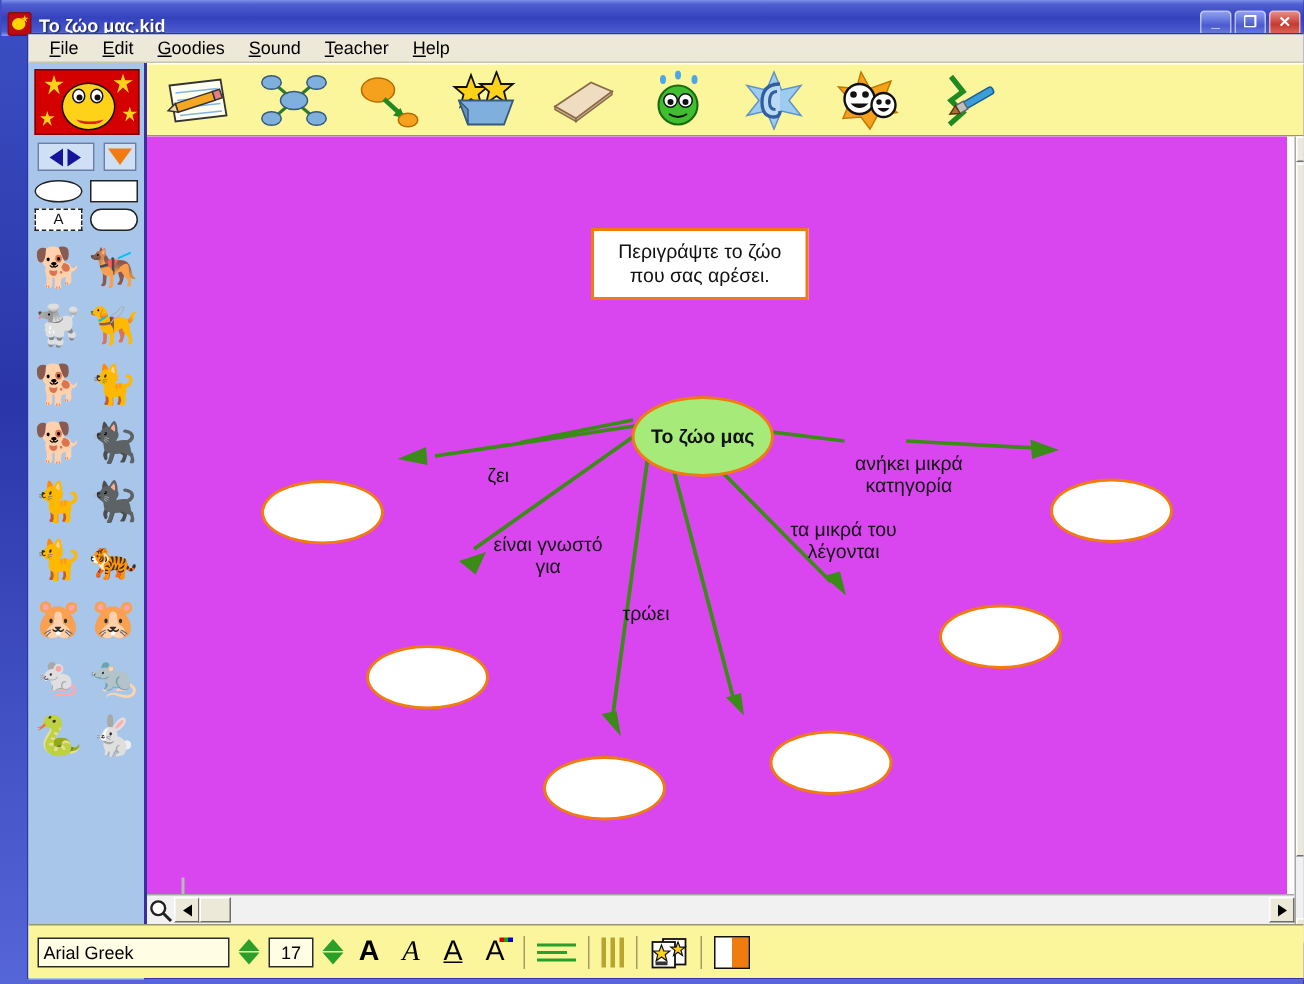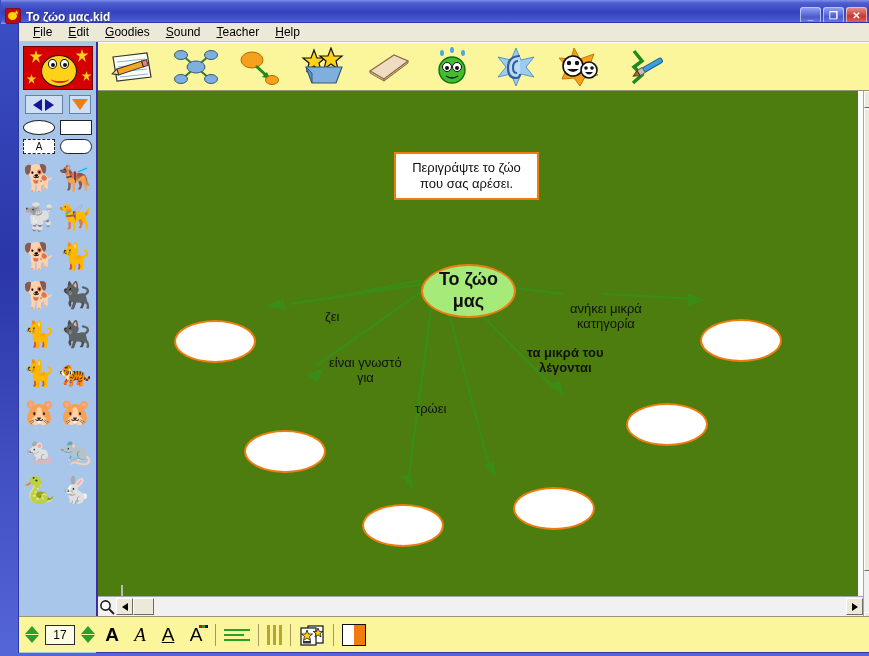--- a/index.html
+++ b/index.html
@@ -132,39 +132,39 @@
   .pal-item { height: 36px; display:flex; align-items:center; justify-content:center; cursor: pointer; }
   .animal { font-size: 26px; line-height: 1; filter: saturate(1.1); }
 
   
   #canvas-wrap {
     position: absolute; left: 79px; top: 68px; width: 782px; height: 538px;
     background: #ffffff;
   }
   #canvas {
     position: absolute; left: 0; top: 0; width: 760px; height: 516px;
-    background: #4d7c0f; overflow: hidden;
+    background: #d946ef; overflow: hidden;
   }
   #crosshair { position: absolute; left: 7px; top: 494px; width: 34px; height: 34px; }
   #crosshair::before { content:""; position:absolute; left:16px; top:0; width:2px; height:34px; background:#b9b9b9; }
   #crosshair::after  { content:""; position:absolute; left:0; top:16px; width:34px; height:2px; background:#b9b9b9; }
 
   .prompt-box {
     position: absolute; border: 2px solid #f07c10; background: #fff;
     display: flex; align-items: center; justify-content: center; text-align: center;
     font-size: 13px; color: #111; line-height: 1.25; padding: 4px 8px;
     cursor: pointer;
   }
   .node-ellipse {
     position: absolute; border: 2px solid #f07c10; border-radius: 50%;
     background: #fff; cursor: pointer;
   }
   .node-ellipse.main {
     background: #a6eb7a; display: flex; align-items: center; justify-content: center;
-    text-align: center; font-size: 18px; font-weight: bold; color: #111; line-height: 1.2;
+    text-align: center; font-size: 13px; font-weight: bold; color: #111; line-height: 1.2;
   }
   .link-label {
     position: absolute; font-size: 13px; color: #111; text-align: center;
     line-height: 1.15; white-space: pre; cursor: pointer;
   }
   #links { position: absolute; left: 0; top: 0; width: 760px; height: 516px; pointer-events: none; }
 
   
   #vscroll {
     position: absolute; right: 0; top: 68px; width: 17px; height: 538px;
@@ -498,21 +498,21 @@
         <div class="node-ellipse" style="left:146px;top:339px;width:82px;height:43px;"></div>
         <div class="node-ellipse" style="left:264px;top:413px;width:82px;height:43px;"></div>
         <div class="node-ellipse" style="left:415px;top:396px;width:82px;height:43px;"></div>
         <div class="node-ellipse" style="left:528px;top:312px;width:82px;height:43px;"></div>
         <div class="node-ellipse" style="left:602px;top:228px;width:82px;height:43px;"></div>
 
         <div class="link-label" style="left:227px;top:219px;">ζει</div>
         <div class="link-label" style="left:231px;top:265px;">είναι γνωστό
 για</div>
         <div class="link-label" style="left:317px;top:311px;">τρώει</div>
-        <div class="link-label" style="left:429px;top:255px;font-weight:bold;">τα μικρά του
+        <div class="link-label" style="left:429px;top:255px;">τα μικρά του
 λέγονται</div>
         <div class="link-label" style="left:472px;top:211px;">ανήκει μικρά
 κατηγορία</div>
 
         <div id="crosshair"></div>
       </div>
     </div>
 
     <div id="vscroll">
       <div class="sb-btn" style="position:absolute;top:0;left:0;">
@@ -534,20 +534,21 @@
       <div class="sb-btn">
         <span class="sb-arrow-l"></span>
       </div>
       <div class="sb-thumb" style="width:21px;height:17px;"></div>
       <div class="sb-btn" style="margin-left:auto;">
         <span class="sb-arrow-r"></span>
       </div>
     </div>
 
     <div id="formatbar">
+      <div id="font-name">Arial Greek</div>
       <div class="spinner">
         <span class="sp-up"></span>
         <span class="sp-dn"></span>
       </div>
       <div id="font-size">17</div>
       <div class="spinner">
         <span class="sp-up"></span>
         <span class="sp-dn"></span>
       </div>
       <div class="fbtn" id="fb-bold">A</div>

